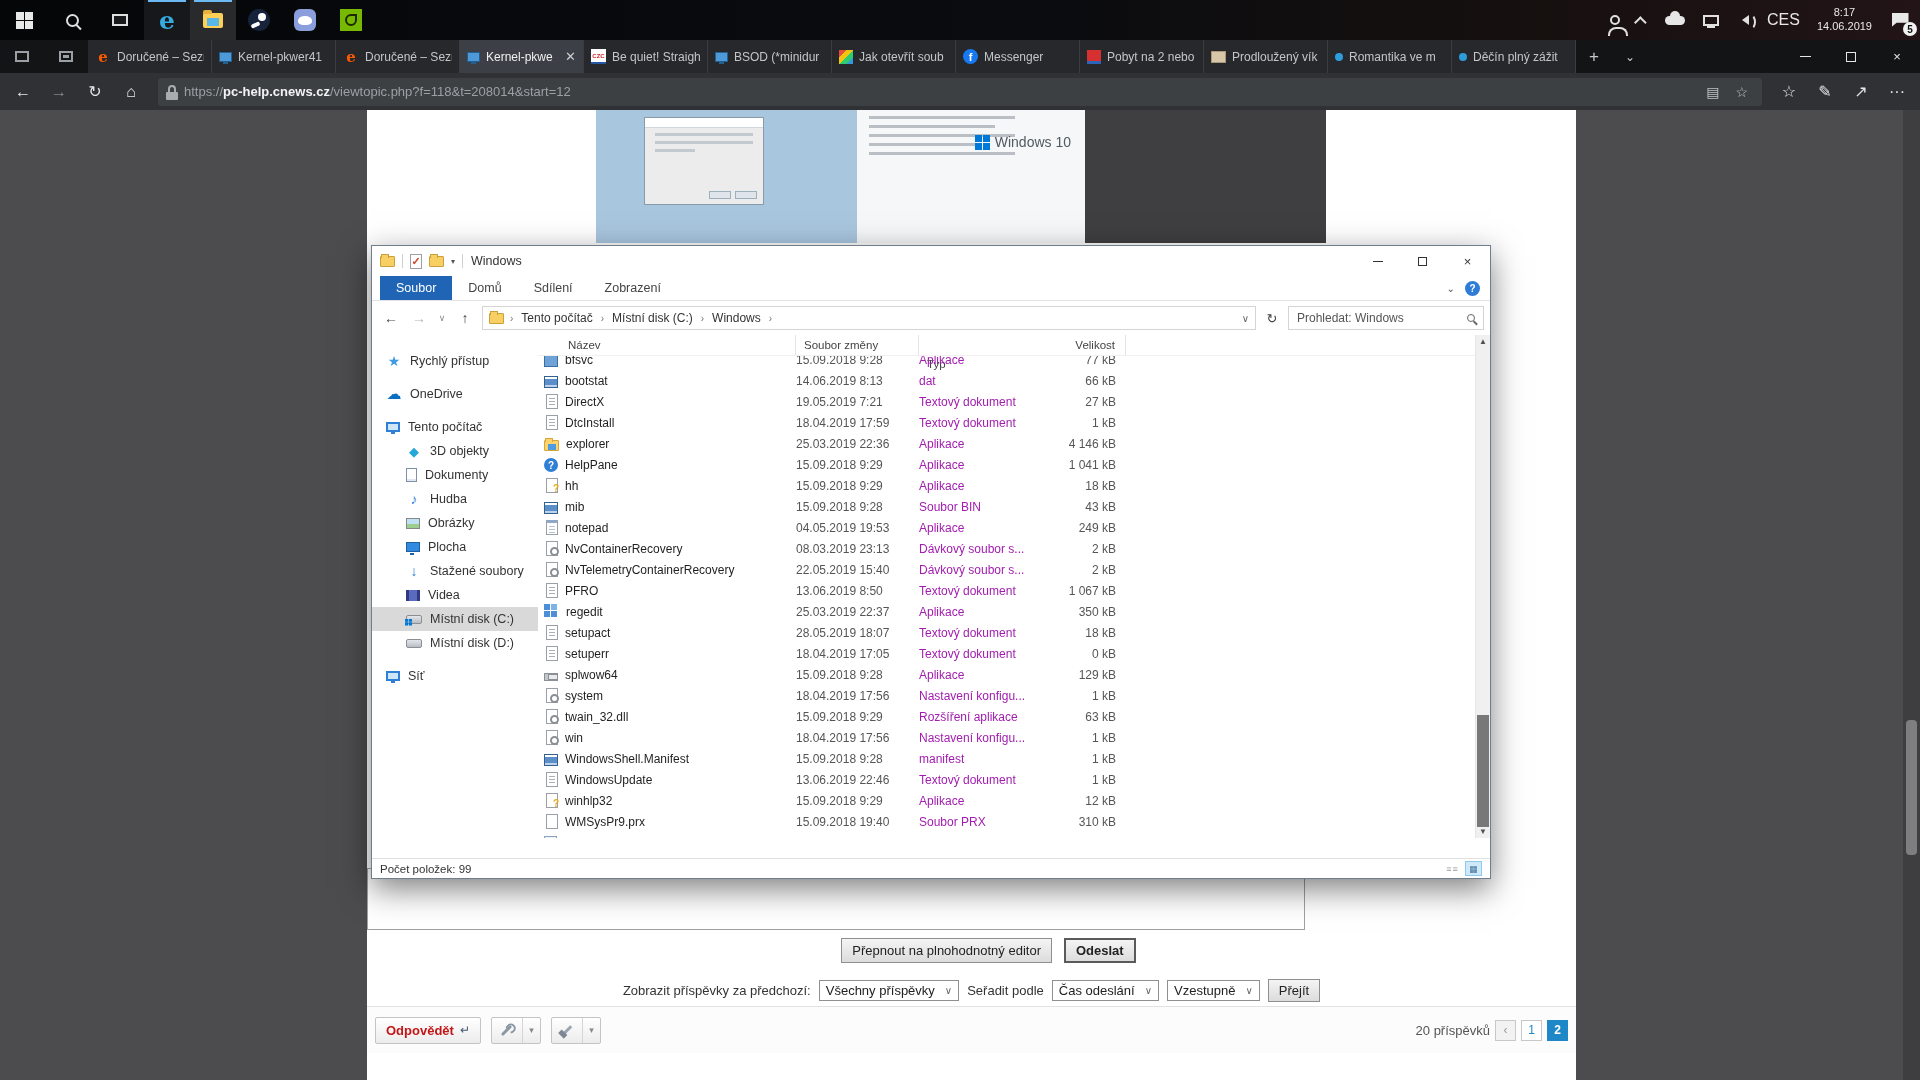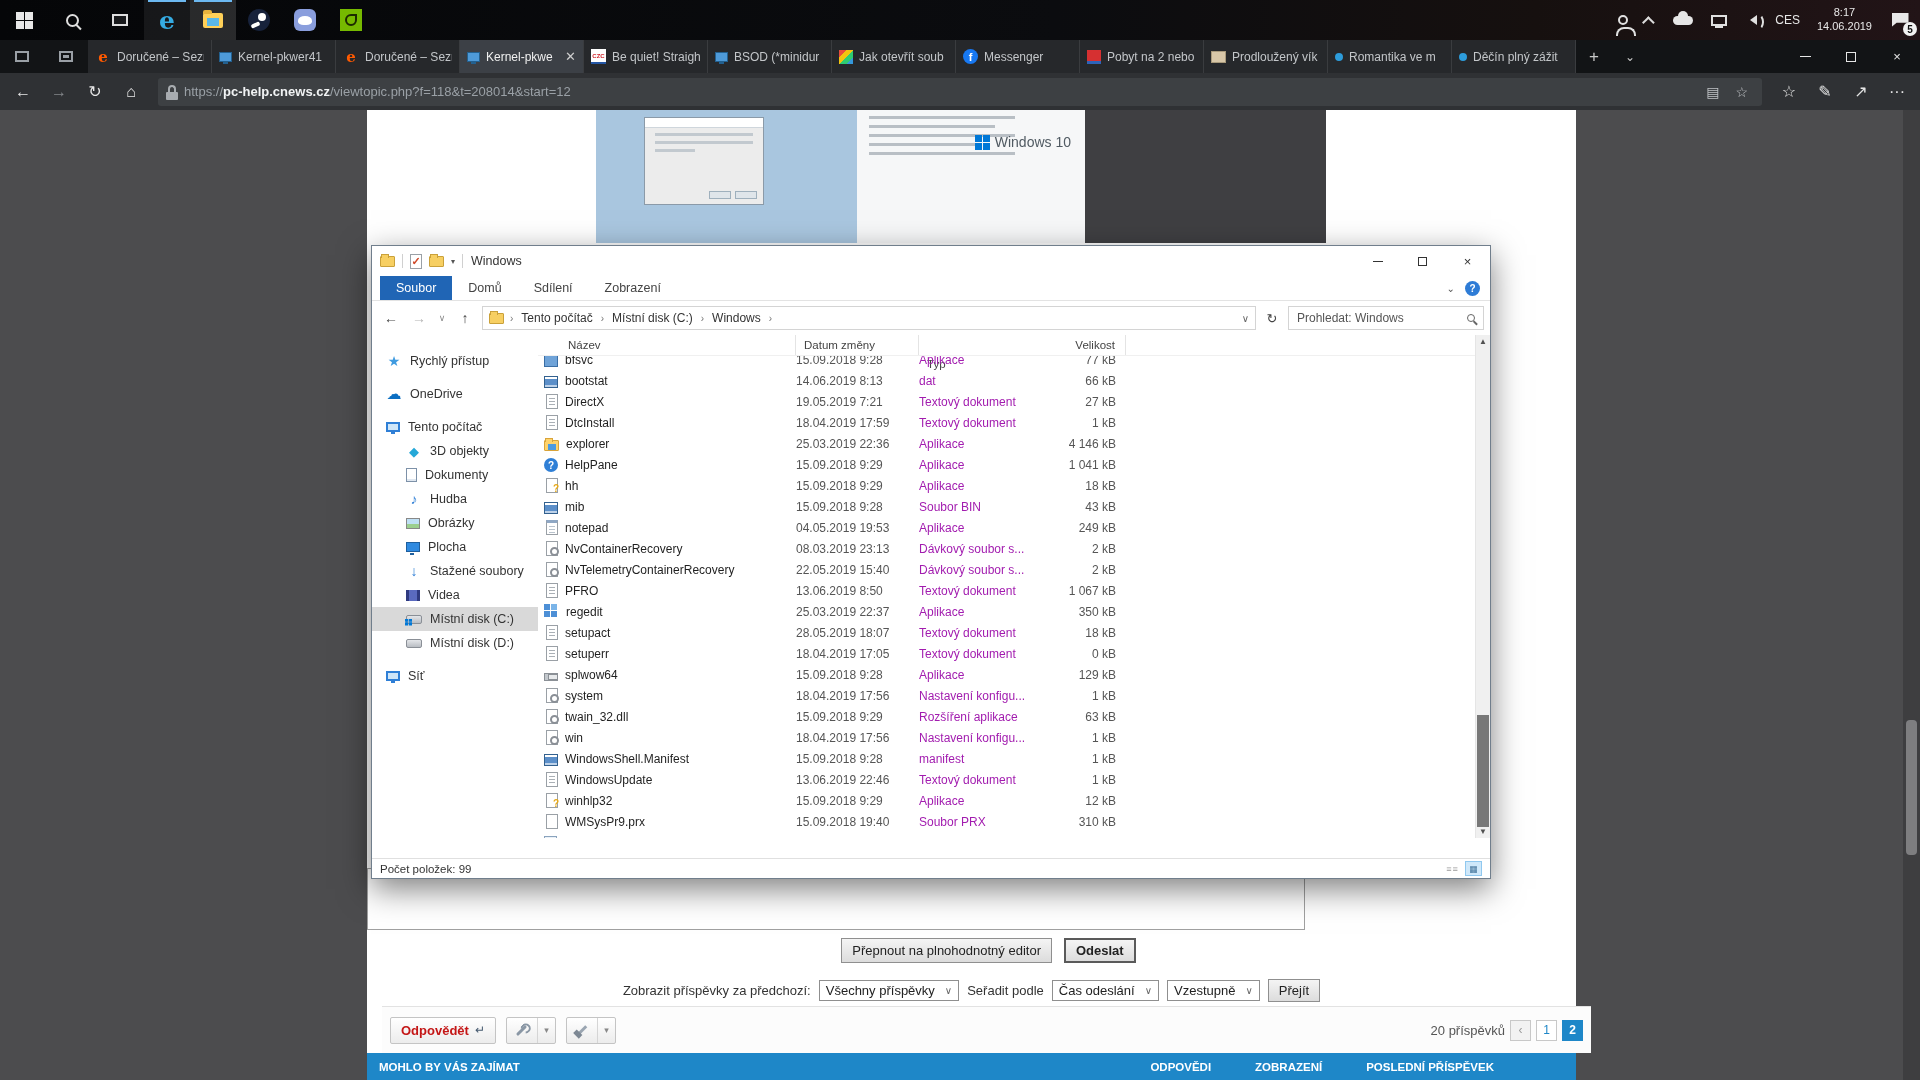--- a/index.html
+++ b/index.html
@@ -36,21 +36,21 @@
   .tray-item { padding:0 9px; display:flex; align-items:center; justify-content:center; height:40px; }
   .people-glyph { width:10px; height:10px; border:2px solid #e0e0e0; border-radius:50%; position:relative; }
   .people-glyph::after { content:""; position:absolute; left:-4px; top:10px; width:16px; height:7px; border:2px solid #e0e0e0; border-bottom:none; border-radius:8px 8px 0 0; }
   .chev-up { width:9px; height:9px; border-left:2px solid #dcdcdc; border-top:2px solid #dcdcdc; transform:rotate(45deg) translateY(3px); }
   .cloud-glyph { width:20px; height:9px; background:#e6e6e6; border-radius:8px; position:relative; }
   .cloud-glyph::before { content:""; position:absolute; left:5px; top:-5px; width:10px; height:10px; background:#e6e6e6; border-radius:50%; }
   .net-glyph { width:16px; height:11px; border:2px solid #e0e0e0; position:relative; }
   .net-glyph::after { content:""; position:absolute; bottom:-4px; left:2px; width:8px; height:2px; background:#e0e0e0; }
   .vol-glyph { width:0; height:0; border:5px solid transparent; border-right:7px solid #e0e0e0; position:relative; }
   .vol-glyph::before { content:""; position:absolute; left:2px; top:-6px; width:8px; height:12px; border:2px solid transparent; border-right:2px solid #e0e0e0; border-radius:50%; }
-  .tray-lang { font-size:12px; }
+  .tray-lang { font-size:16px; }
   .tray-clock { font-size:11px; text-align:center; line-height:1.25; padding:0 8px; }
   .notif-glyph { width:17px; height:14px; background:#e8e8e8; clip-path:polygon(0 0,100% 0,100% 70%,30% 70%,0 100%); position:relative; }
   .notif-badge { position:absolute; right:3px; bottom:4px; width:14px; height:14px; border-radius:50%; background:#f2f2f2; color:#111; font-size:10px; font-weight:bold; display:flex; align-items:center; justify-content:center; }
 
   
   .tabstrip { position:absolute; top:40px; left:0; width:1920px; height:33px; background:#121416; display:flex; align-items:stretch; z-index:99; }
   .strip-btn { width:44px; display:flex; align-items:center; justify-content:center; }
   .setaside-glyph { width:14px; height:11px; border:2px solid #9aa0a6; }
   .setaside2-glyph { width:14px; height:11px; border:2px solid #9aa0a6; position:relative; }
   .setaside2-glyph::after { content:""; position:absolute; left:2px; top:2px; width:6px; height:3px; background:#9aa0a6; }
@@ -445,21 +445,21 @@
           <span>Čas odeslání</span>
           <i>∨</i>
         </span>
       <span class="fake-select">
           <span>Vzestupně</span>
           <i>∨</i>
         </span>
       <button class="pbtn">Přejít</button>
     </div>
 
-    <div class="bottom-toolbar" style="left:382px;">
+    <div class="bottom-toolbar" style="left:367px;">
       <div class="reply-btn">
           <span>Odpovědět</span>
           <i>↵</i>
         </div>
       <div class="tool-btn">
         <div class="tool-ico">
             <div class="wrench-glyph"></div>
           </div>
         <div class="tool-dd">▾</div>
       </div>
@@ -472,28 +472,20 @@
       <div class="pagination">
         <span>20 příspěvků</span>
         <span class="pg-box">‹</span>
         <span id="pg-nums" style="display:flex; gap:5px;">
             <span class="pg-box pg-num">1</span>
             <span class="pg-box pg-num active">2</span>
           </span>
       </div>
     </div>
 
-    <div class="blue-bar" style="left:367px;">
-      <span>MOHLO BY VÁS ZAJÍMAT</span>
-      <span class="blue-cols" id="blue-cols">
-          <span>ODPOVĚDI</span>
-          <span>ZOBRAZENÍ</span>
-          <span>POSLEDNÍ PŘÍSPĚVEK</span>
-        </span>
-    </div>
 
     <div class="page-scrollbar">
         <div class="page-thumb"></div>
       </div>
   </div>
 
   <div class="explorer">
     <div class="ex-titlebar">
       <div class="qat">
         <div class="mini-folder"></div>
@@ -601,21 +593,21 @@
             <span>Místní disk (D:)</span>
           </div>
           <div class="sb-item gap">
             <span class="si si-net"></span>
             <span>Síť</span>
           </div>
         </div>
       <div class="ex-main">
         <div class="list-header">
           <div class="lh-cell lh-name">Název</div>
-          <div class="lh-cell lh-date">Datum změny</div>
+          <div class="lh-cell lh-date">Soubor změny</div>
           <div class="lh-cell lh-type">Typ</div>
           <div class="lh-cell lh-size">Velikost</div>
         </div>
         <div class="rows-clip" id="file-rows">
             <div class="file-row clip">
               <div class="fr-name">
                 <span class="fi fi-app"></span>
                 <span>bfsvc</span>
               </div>
               <div class="fr-date">15.09.2018 9:28</div>

